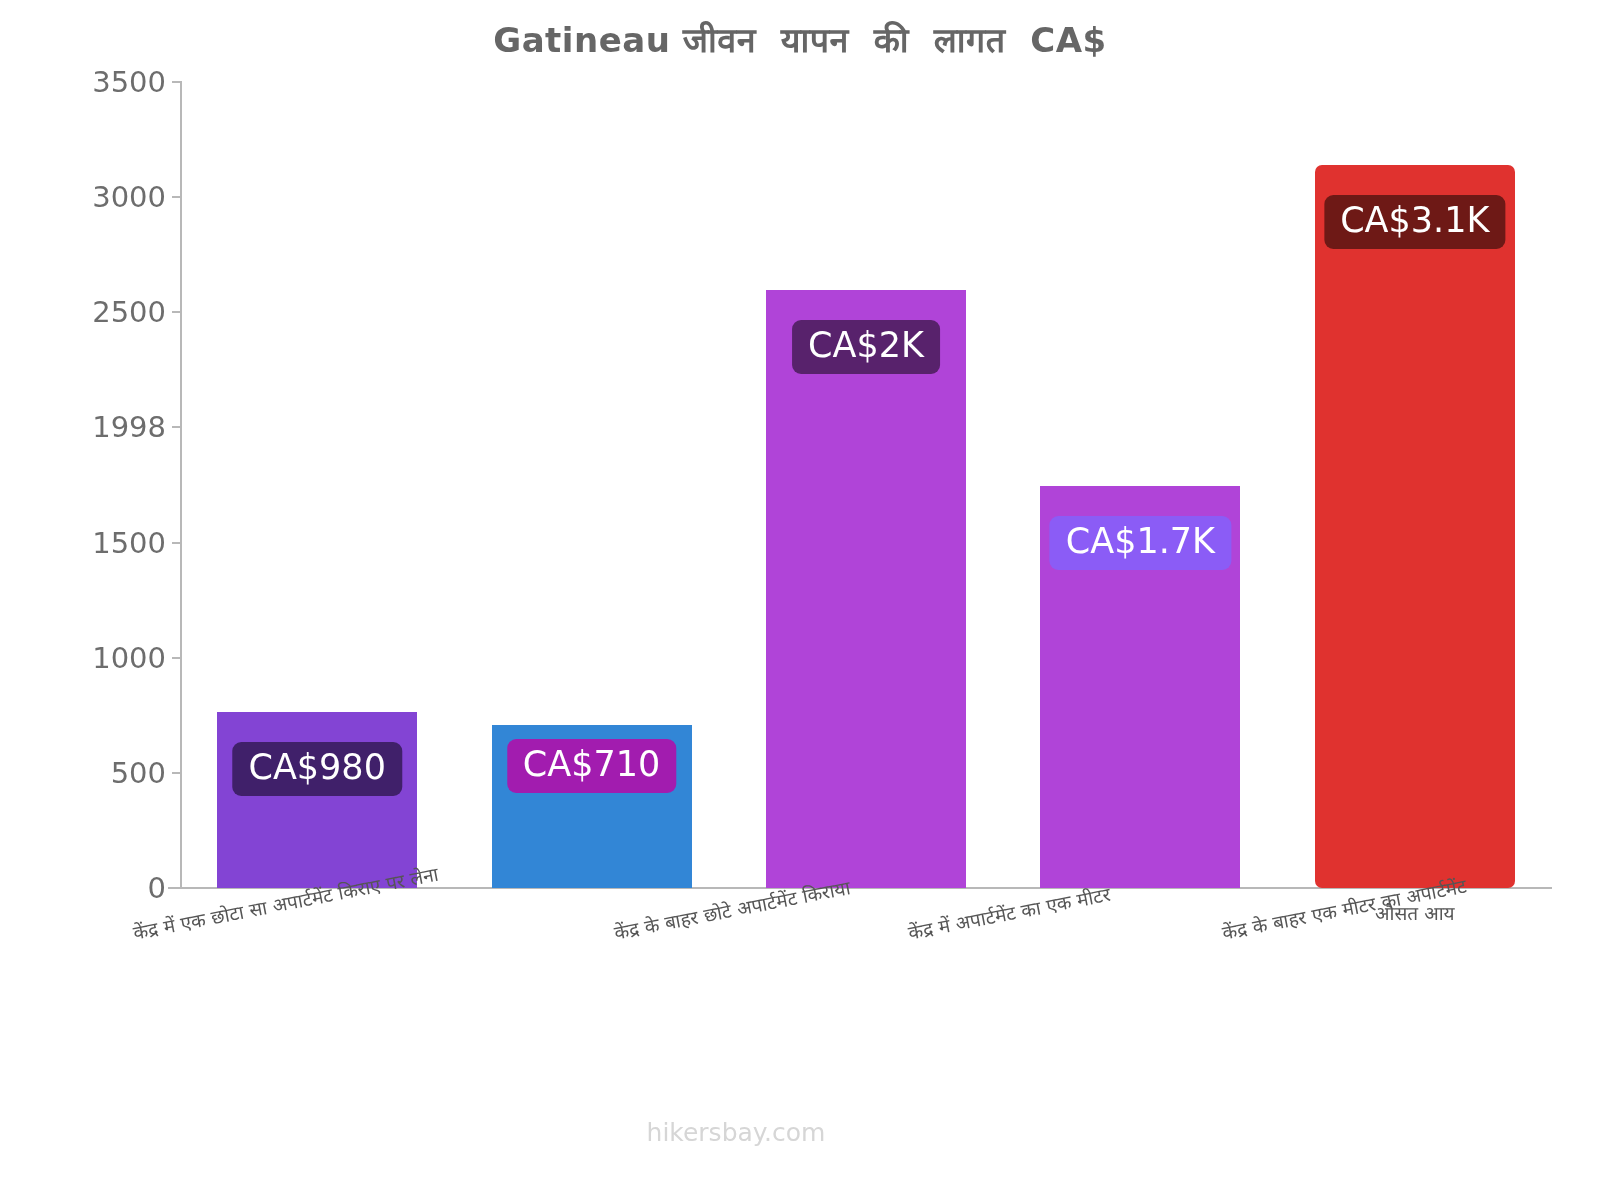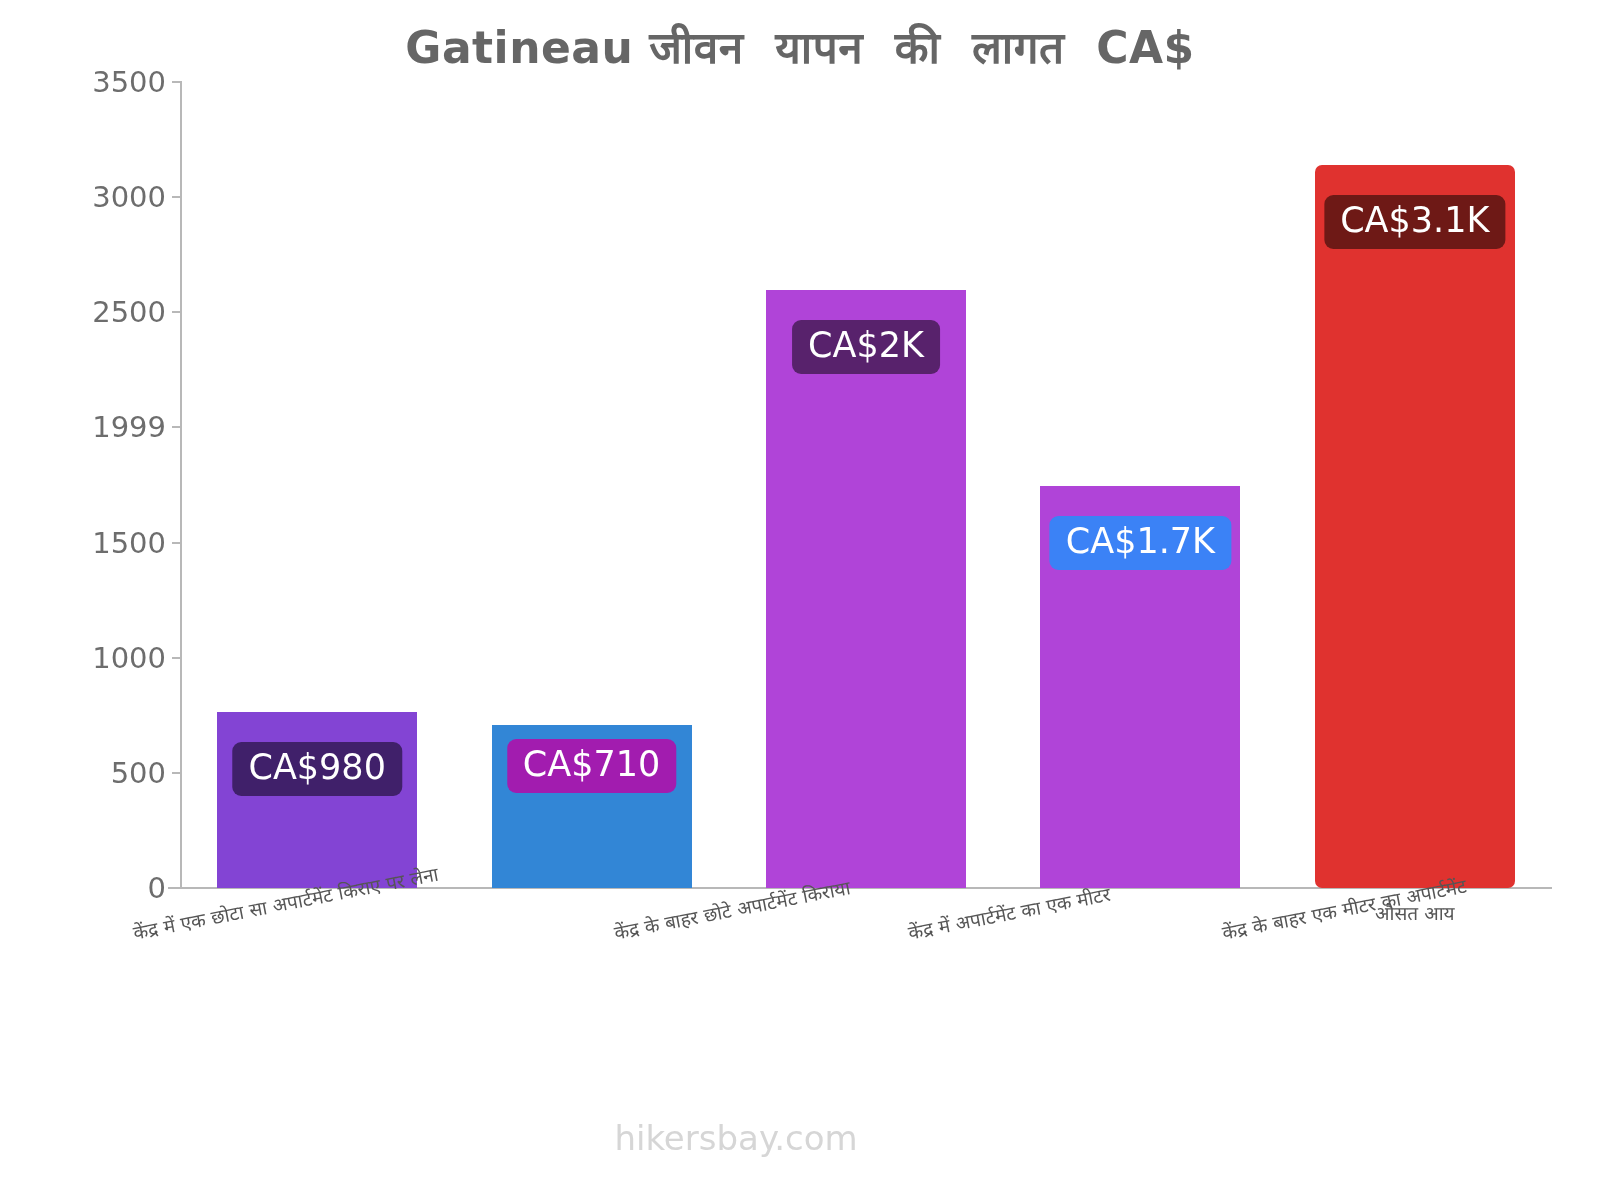--- a/index.html
+++ b/index.html
@@ -15,21 +15,21 @@
     position: relative;
   }
 
   
   #chart-title {
     position: absolute;
     top: 16px;
     left: 0;
     width: 1600px;
     text-align: center;
-    font-size: 44px;
+    font-size: 34px;
     font-weight: bold;
     color: #666666;
     letter-spacing: 0.5px;
     white-space: pre;
   }
 
   
   #plot-area {
     position: absolute;
     left: 180px;
@@ -113,55 +113,55 @@
     transform: translateX(-50%);
   }
 
   
   #footer-watermark {
     position: absolute;
     left: 0;
     top: 1118px;
     width: 1472px;
     text-align: center;
-    font-size: 34px;
+    font-size: 25px;
     color: #d6d6d6;
   }
 </style>
 </head>
 <body>
 
 <div id="chart-title">Gatineau जीवन  यापन  की  लागत  CA$</div>
 
 <div id="y-axis-line"></div>
 <div id="x-axis-line"></div>
 
 <div id="y-ticks">
     <div class="y-tick" style="top: 888px;">0</div>
     <div class="y-tick" style="top: 772.857px;">500</div>
     <div class="y-tick" style="top: 657.714px;">1000</div>
     <div class="y-tick" style="top: 542.571px;">1500</div>
-    <div class="y-tick" style="top: 427.429px;">1999</div>
+    <div class="y-tick" style="top: 427.429px;">1998</div>
     <div class="y-tick" style="top: 312.286px;">2500</div>
     <div class="y-tick" style="top: 197.143px;">3000</div>
     <div class="y-tick" style="top: 82px;">3500</div>
   </div>
 
 <div id="plot-area">
     <div class="bar" style="left: 37.2px; width: 200px; height: 176px; background: rgb(131, 68, 212);">
       <div class="bar-badge" style="background: rgb(64, 32, 106); top: 30px;">CA$980</div>
     </div>
     <div class="bar" style="left: 311.6px; width: 200px; height: 163.503px; background: rgb(50, 134, 214);">
       <div class="bar-badge" style="background: #a21caf; top: 14px;">CA$710</div>
     </div>
     <div class="bar" style="left: 586px; width: 200px; height: 598px; background: rgb(176, 68, 216);">
       <div class="bar-badge" style="background: rgb(88, 34, 108); top: 30px;">CA$2K</div>
     </div>
     <div class="bar" style="left: 860.4px; width: 200px; height: 401.849px; background: rgb(176, 68, 216);">
-      <div class="bar-badge" style="background: #3b82f6; top: 30px;">CA$1.7K</div>
+      <div class="bar-badge" style="background: #8b5cf6; top: 30px;">CA$1.7K</div>
     </div>
     <div class="bar" style="left: 1134.8px; width: 200px; height: 723.097px; background: rgb(224, 50, 47); border-radius: 7px;">
       <div class="bar-badge" style="background: rgb(110, 25, 22); top: 30px;">CA$3.1K</div>
     </div>
   </div>
 
 <div id="x-labels">
     <div class="x-label rotated" style="left: 131.2px; top: 920px;">केंद्र में एक छोटा सा अपार्टमेंट किराए पर लेना</div>
     <div class="x-label rotated" style="left: 611.6px; top: 920px;">केंद्र के बाहर छोटे अपार्टमेंट किराया</div>
     <div class="x-label rotated" style="left: 906px; top: 920px;">केंद्र में अपार्टमेंट का एक मीटर</div>

